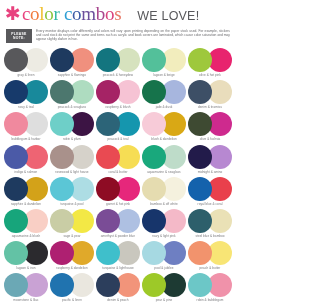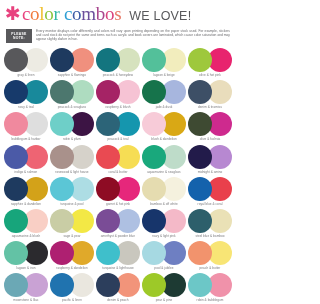--- a/index.html
+++ b/index.html
@@ -19,21 +19,21 @@
     font-family:"DejaVu Sans", sans-serif;margin-right:1px;
   }
   .title-serif{
     font-family:"Liberation Serif", serif;
     font-size:19px;line-height:19px;font-weight:400;letter-spacing:-0.3px;
   }
   .title-serif span{display:inline-block;}
   .title-we-love{
     font-family:"Liberation Sans", sans-serif;
     font-size:12.5px;line-height:19px;color:#58585B;letter-spacing:0.2px;
-    margin-left:8px;font-weight:400;
+    margin-left:16px;font-weight:400;
   }
 
   .note-row{display:flex;margin-top:3px;padding-left:1px;}
   .note-badge{
     width:26px;height:14px;background:#58585B;flex:0 0 26px;
     display:flex;flex-direction:column;align-items:center;justify-content:center;
     margin-right:4px;
   }
   .note-badge b{
     color:#ffffff;font-size:3.4px;line-height:4px;letter-spacing:0.3px;

